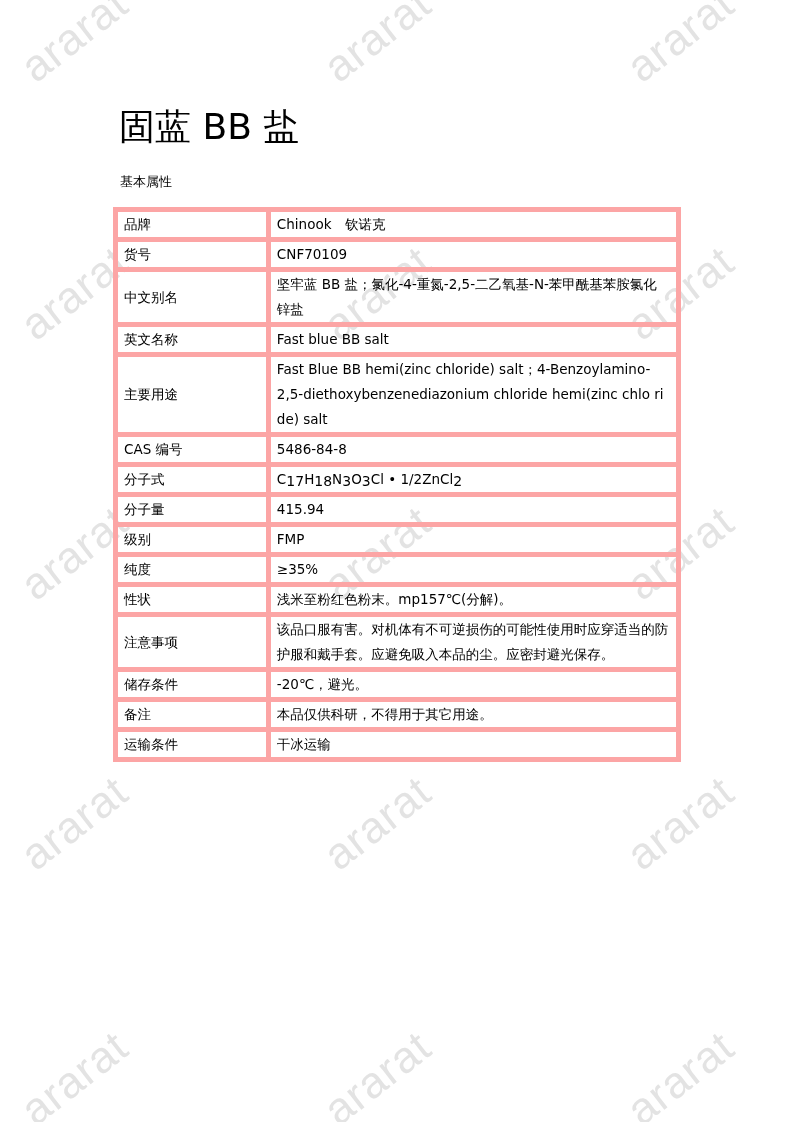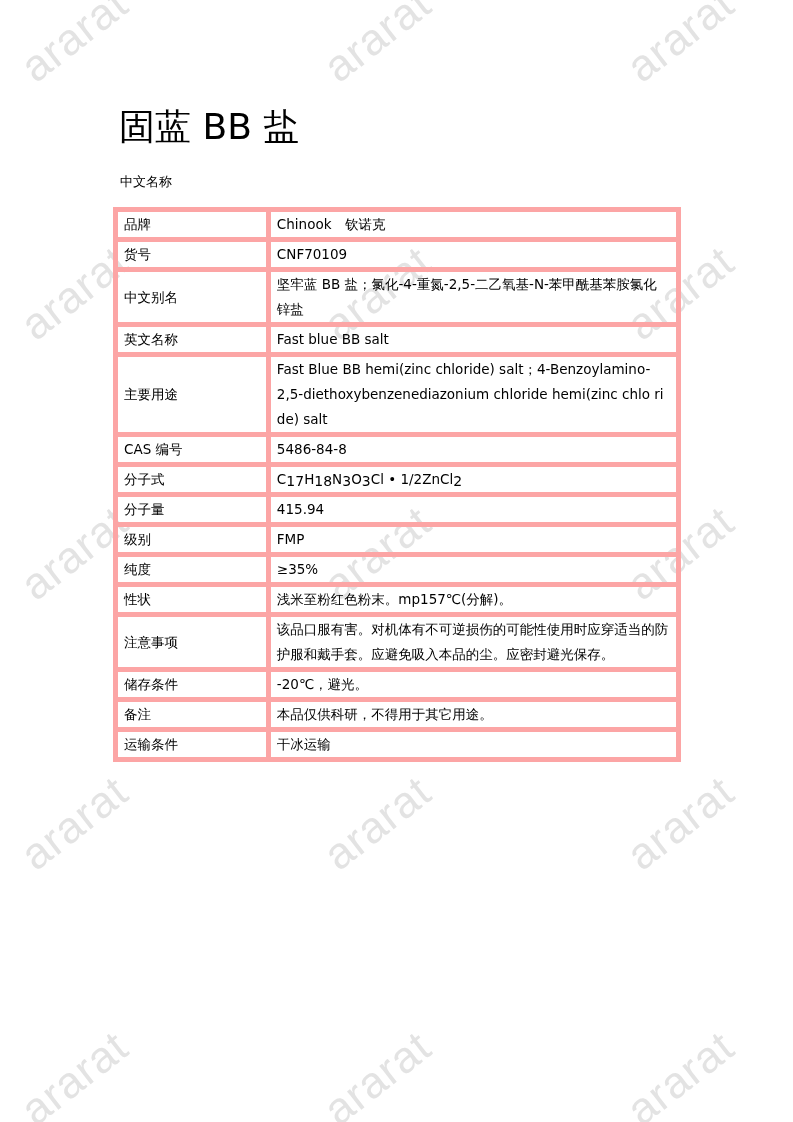--- a/index.html
+++ b/index.html
@@ -94,21 +94,21 @@
   <div class="wm" style="left:42px; top:830px;">ararat</div>
   <div class="wm" style="left:345px; top:830px;">ararat</div>
   <div class="wm" style="left:648px; top:830px;">ararat</div>
   <div class="wm" style="left:42px; top:1085px;">ararat</div>
   <div class="wm" style="left:345px; top:1085px;">ararat</div>
   <div class="wm" style="left:648px; top:1085px;">ararat</div>
 </div>
 
 <div class="page">
   <h1 class="doc-title">固蓝 BB 盐</h1>
-  <div class="section-label">中文名称</div>
+  <div class="section-label">基本属性</div>
 
   <table class="props-table">
     <tbody>
       <tr>
         <td class="key">品牌</td>
         <td class="val">Chinook　钦诺克</td>
       </tr>
       <tr>
         <td class="key">货号</td>
         <td class="val">CNF70109</td>

